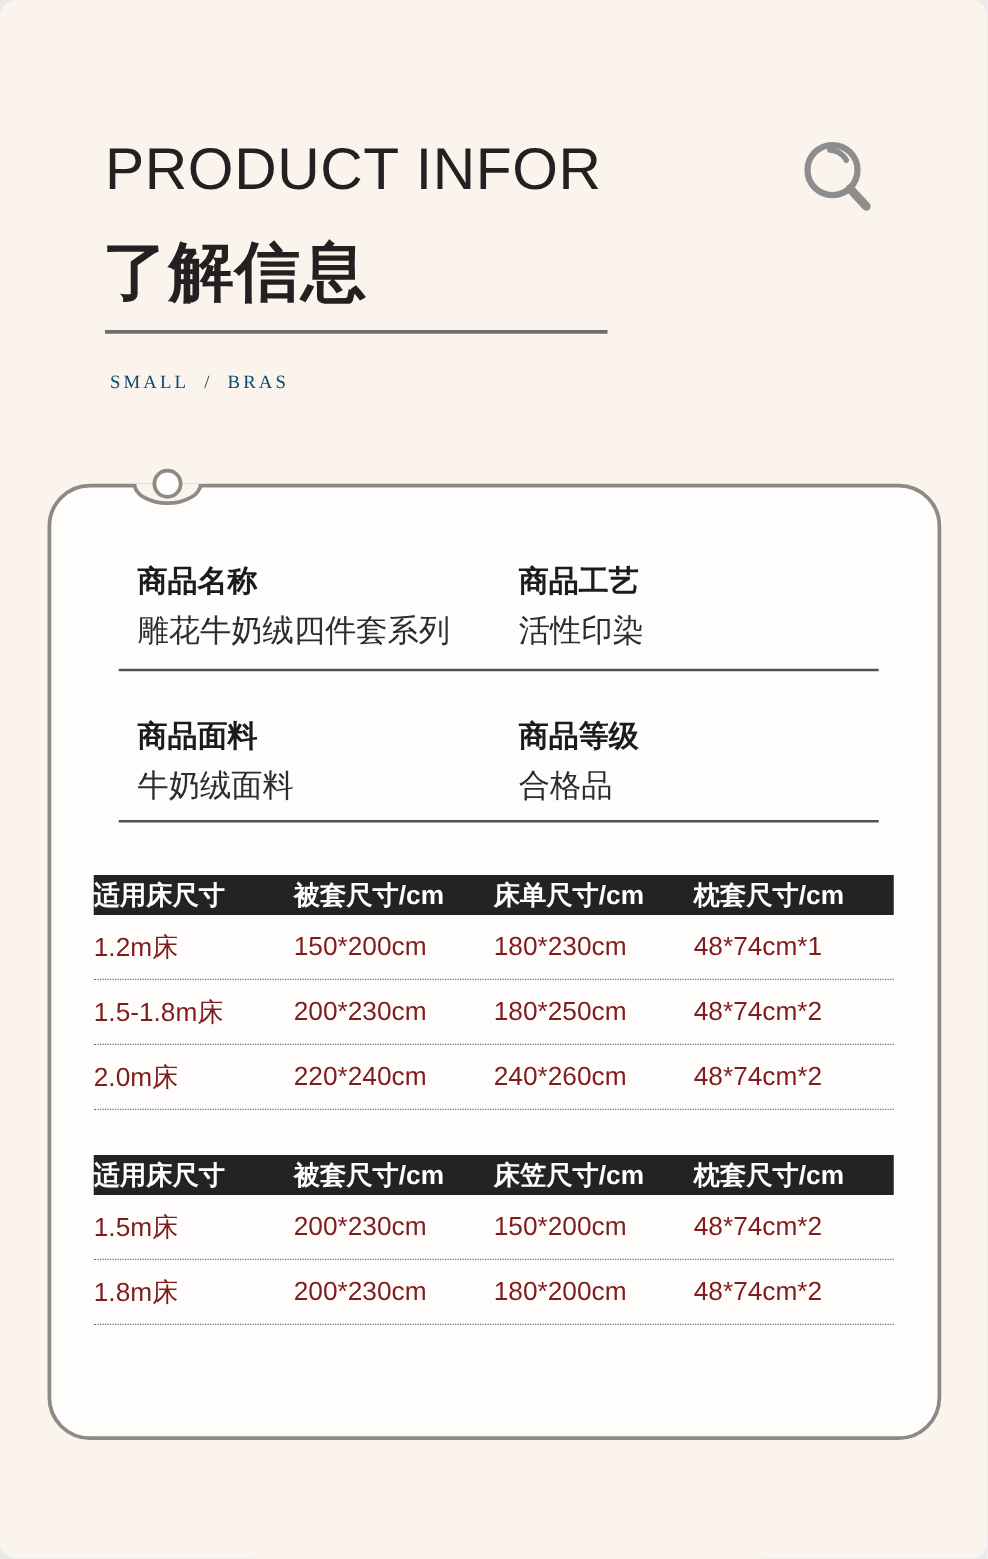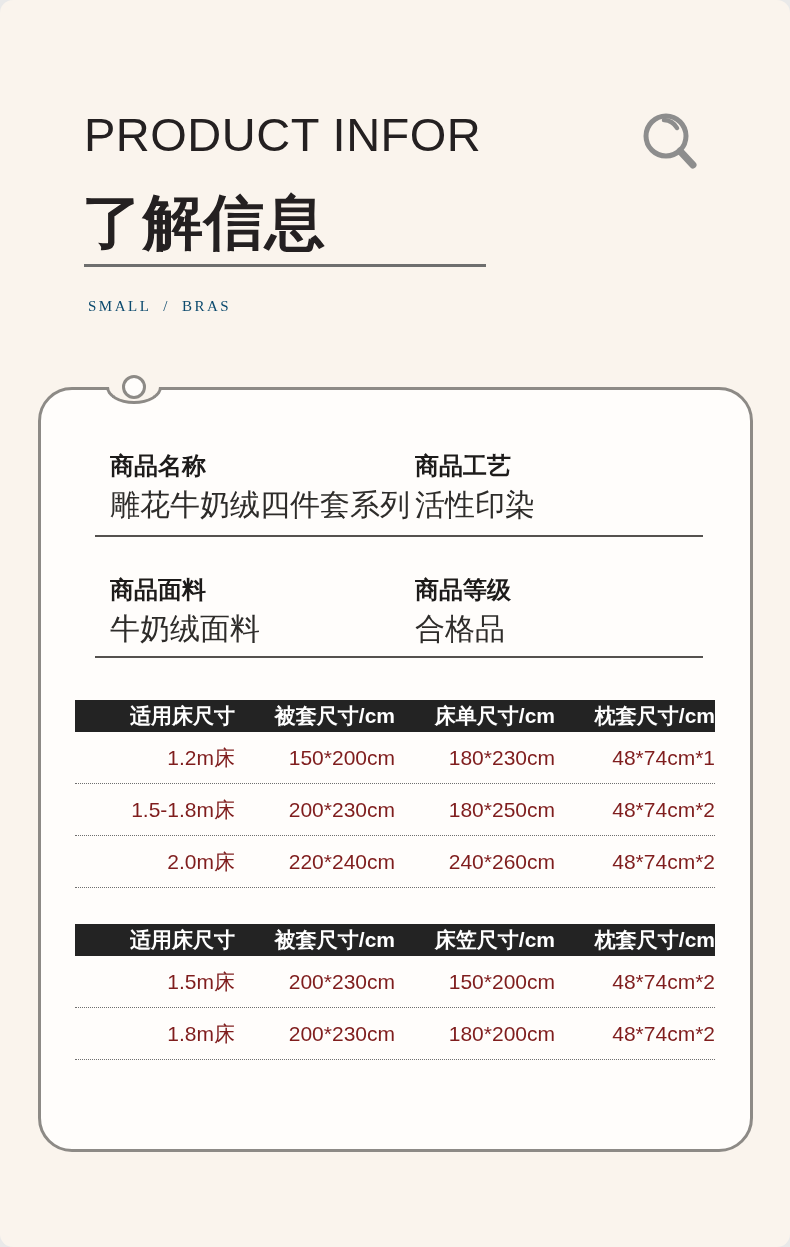--- a/index.html
+++ b/index.html
@@ -27,21 +27,21 @@
   
   .title-en{
     position:absolute;left:84px;top:110px;
     font-size:47px;line-height:1.05;font-weight:500;
     letter-spacing:0.5px;color:var(--text-primary);
     white-space:nowrap;
   }
   .search-wrap{position:absolute;left:636px;top:106px;width:68px;height:68px;}
   .title-zh{
     position:absolute;left:82px;top:190px;
-    font-size:60px;line-height:1.1;font-weight:700;
+    font-size:52px;line-height:1.1;font-weight:700;
     letter-spacing:1px;color:var(--text-primary);
     white-space:nowrap;
   }
   .title-underline{
     position:absolute;left:84px;top:264px;
     width:402px;height:3px;background:var(--divider-gray);
   }
   .subtitle{
     position:absolute;left:88px;top:298px;
     font-family:"Liberation Serif","DejaVu Serif",serif;
@@ -74,21 +74,21 @@
   }
   
   .field-row{position:absolute;left:69px;width:610px;display:flex;}
   .field-row.r1{top:62px;}
   .field-row.r2{top:186px;}
   .field{width:305px;}
   .field-label{
     font-size:24px;font-weight:700;color:#1d1b1a;line-height:28px;
   }
   .field-value{
-    font-size:30px;color:var(--text-secondary);line-height:26px;margin-top:12px;
+    font-size:25px;color:var(--text-secondary);line-height:26px;margin-top:12px;
   }
   .card-divider{
     position:absolute;left:54px;width:608px;height:2px;background:#55524f;
   }
   .card-divider.d1{top:145px;}
   .card-divider.d2{top:266px;}
   
   .size-table{position:absolute;left:34px;width:640px;}
   .size-table.t1{top:310px;}
   .size-table.t2{top:534px;}
@@ -96,21 +96,21 @@
     display:flex;align-items:center;height:32px;
     background:var(--table-header-background);
     color:var(--table-header-text);
     font-size:21px;font-weight:700;
   }
   .trow{
     display:flex;align-items:center;height:52px;
     border-bottom:1px dotted #6f6f6f;
     font-size:21px;color:#7f1d1d;
   }
-  .tcell{flex:1 1 0;text-align:right;white-space:nowrap;}
+  .tcell{flex:1 1 0;text-align:left;white-space:nowrap;}
 </style>
 </head>
 <body>
 
 <div class="page">
 
   <h1 class="title-en">PRODUCT INFOR</h1>
 
   <div class="search-wrap">
     <svg width="68" height="68" viewBox="0 0 68 68">

